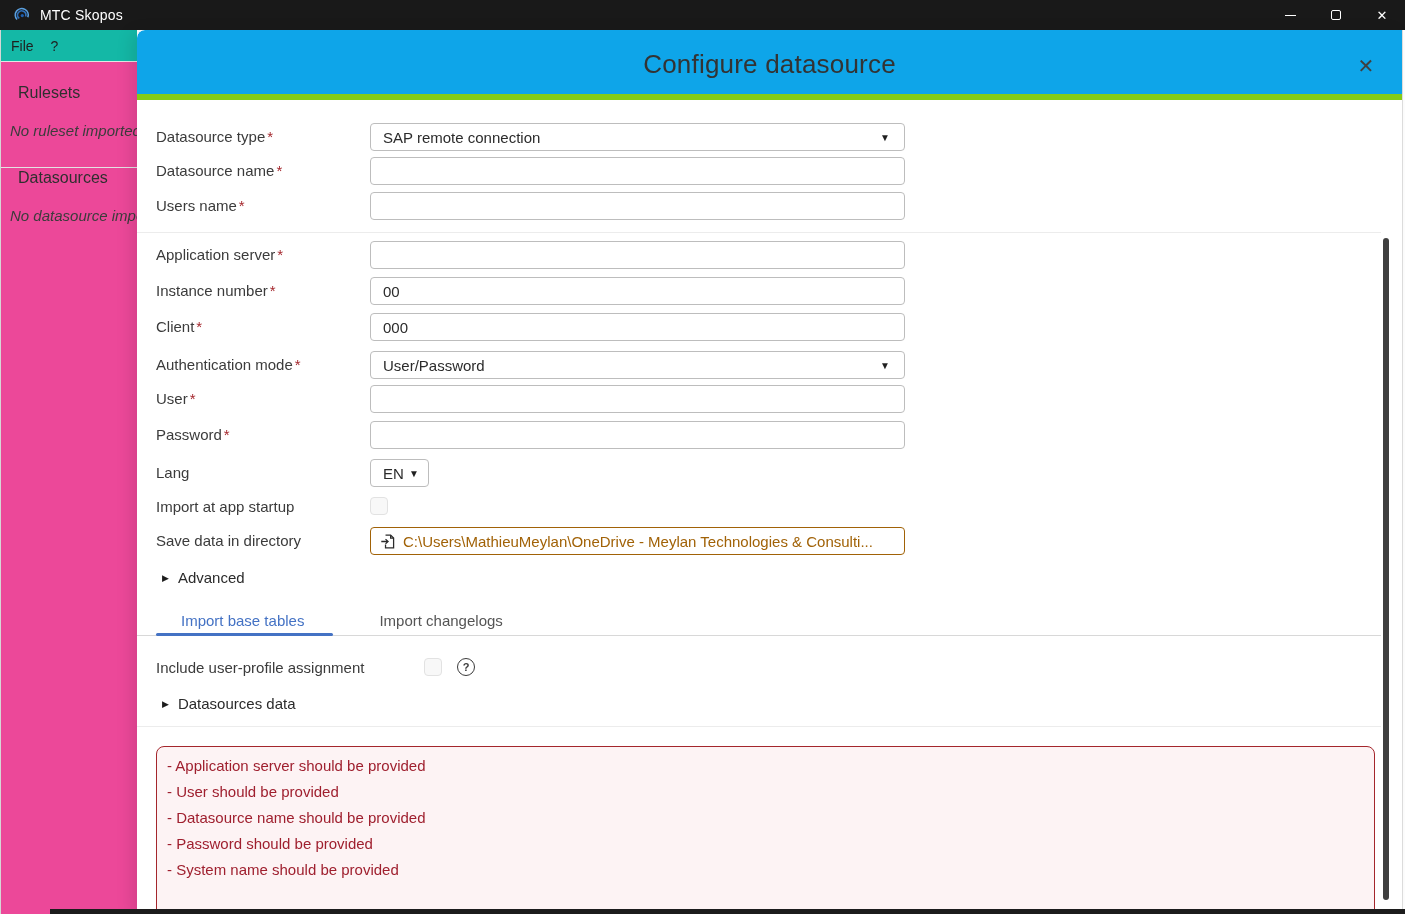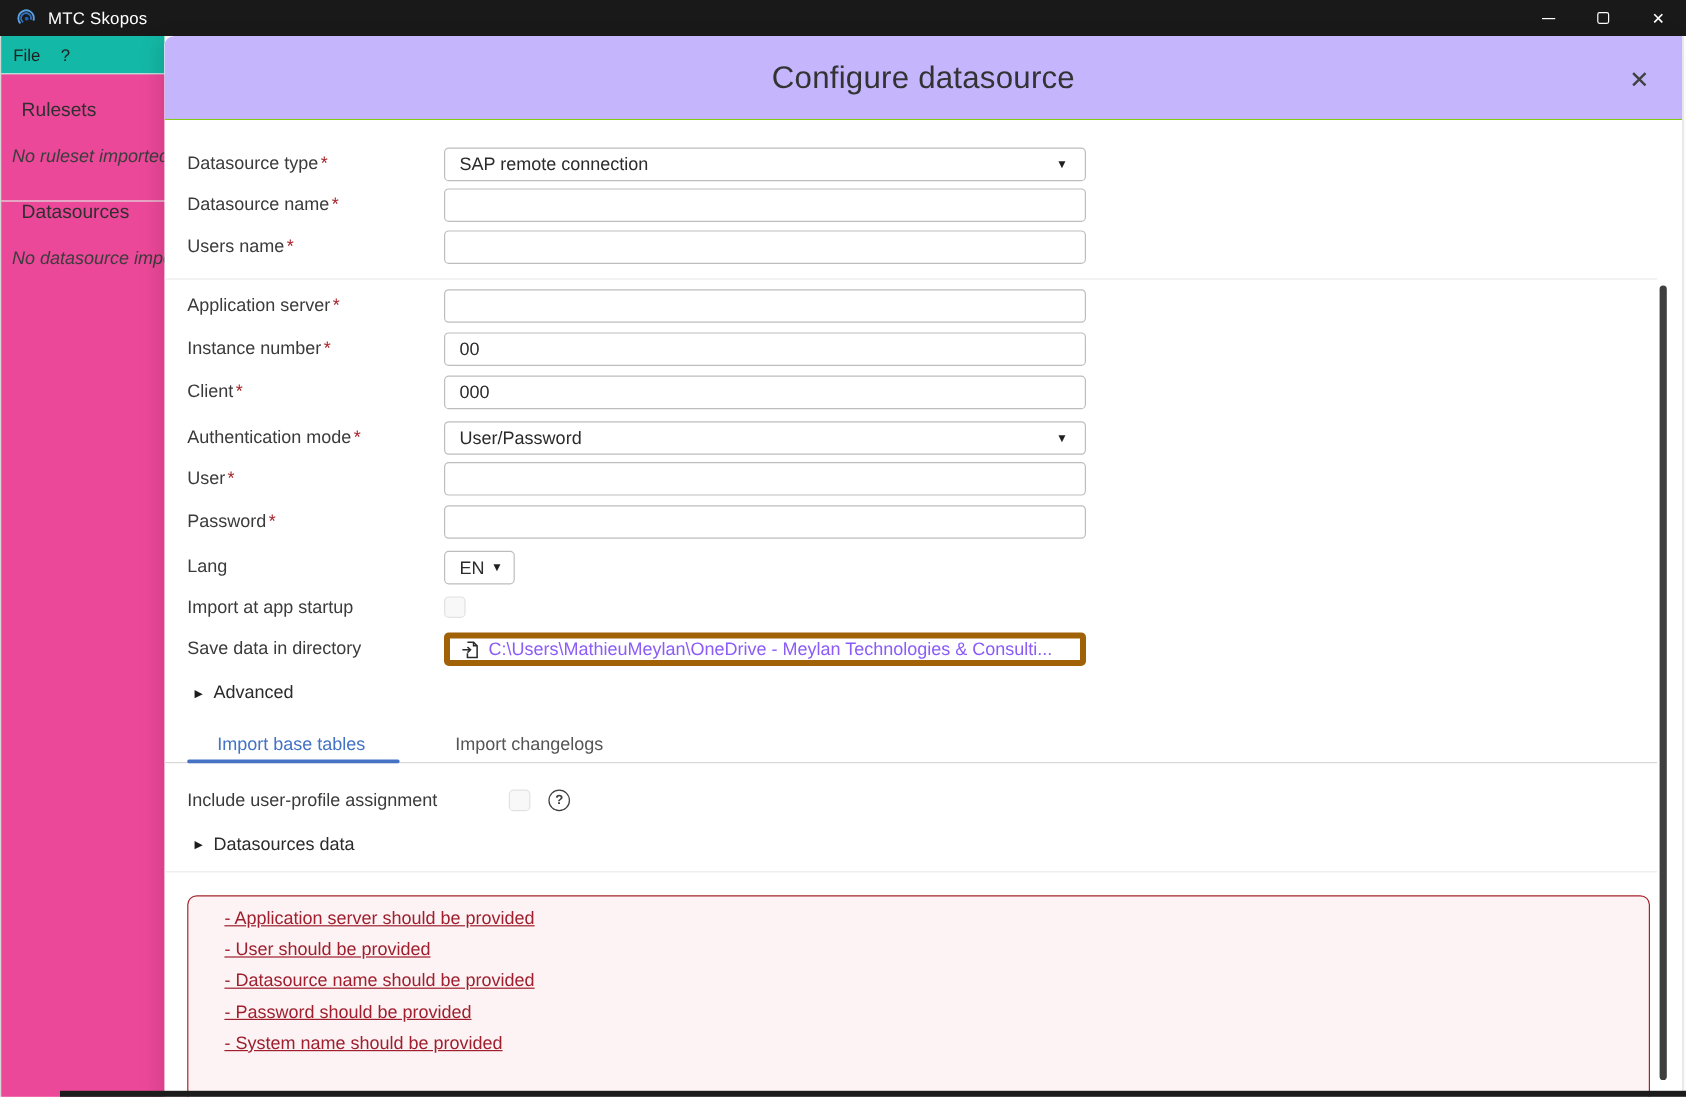--- a/index.html
+++ b/index.html
@@ -28,45 +28,45 @@
   .sidebar { position:absolute; left:1px; top:62px; width:240px; height:852px; background:#ec4899; }
   .sb-title { font-size:16px; color:#2f2f2f; margin:22px 0 0 17px; }
   .sb-empty { font-size:15px; font-style:italic; color:#3c3c3c; margin:20px 0 0 9px; white-space:nowrap; }
   .sb-div { position:absolute; left:0; top:105px; width:240px; height:1px; background:#e3e3e3; }
 
   
   .dialog { position:absolute; left:137px; top:30px; width:1265px; height:884px; background:#fff;
     border-top-left-radius:8px; box-shadow:-6px 2px 16px rgba(0,0,0,.10); overflow:hidden; }
   .dlg-right-edge { position:absolute; left:1402px; top:30px; width:1px; height:884px; background:#dcdcdc; }
 
-  .dlg-header { position:absolute; left:0; top:0; width:100%; height:70px; background:#c4b5fd;
-    border-bottom:1px solid #84cc16; border-top-left-radius:8px; }
+  .dlg-header { position:absolute; left:0; top:0; width:100%; height:70px; background:#0ea5e9;
+    border-bottom:6px solid #84cc16; border-top-left-radius:8px; }
   .dlg-title { width:100%; text-align:center; font-size:26px; font-weight:400; color:#333;
     margin-top:19px; letter-spacing:.2px; }
   .dlg-close { position:absolute; right:22px; top:22px; width:28px; height:28px; display:flex;
     align-items:center; justify-content:center; font-size:20px; color:#404040; cursor:default; }
 
   .row { position:absolute; left:0; width:100%; }
   .f-label { position:absolute; left:19px; font-size:15px; color:#3b3b3b; white-space:nowrap; }
   .req { color:#a4262c; margin-left:2px; }
 
   .txt, .sel { position:absolute; left:233px; width:535px; height:28px; border:1px solid #bdbdbd;
     border-radius:4px; background:#fff; font-size:15px; color:#2b2b2b; padding:0 12px;
     font-family:"Liberation Sans", sans-serif; }
   .sel { display:flex; align-items:center; }
   .sel .caret { position:absolute; right:14px; font-size:10px; color:#1f1f1f; }
   .sel-sm { width:59px; }
   .sel-sm .caret { right:9px; }
 
   .chk { position:absolute; left:233px; width:18px; height:18px; border:1px solid #e2e2e2;
     border-radius:4px; background:#f8f8f8; }
 
-  .dir-btn { position:absolute; left:233px; width:535px; height:28px; border:5px solid #a16207;
+  .dir-btn { position:absolute; left:233px; width:535px; height:28px; border:1px solid #a16207;
     border-radius:4px; background:#fff; display:flex; align-items:center; padding:0 9px;
-    font-size:15px; color:#8b5cf6; white-space:nowrap; overflow:hidden; }
+    font-size:15px; color:#a16207; white-space:nowrap; overflow:hidden; }
   .dir-btn svg { flex:0 0 auto; margin-right:6px; }
   .dir-text { overflow:hidden; text-overflow:ellipsis; }
 
   .hdiv { position:absolute; left:0; width:1244px; height:1px; background:#ececec; }
 
   .expander { position:absolute; left:25px; font-size:15px; color:#2b2b2b; display:flex; align-items:center; }
   .exp-arrow { font-size:9px; color:#1c1c1c; margin-right:9px; }
 
   .tabs { position:absolute; left:19px; top:582px; display:flex; }
   .tab { font-size:15px; padding:0 0 14px 0; }
@@ -75,21 +75,21 @@
   .tab-baseline { position:absolute; left:0; top:605px; width:1244px; height:1px; background:#d8d8d8; }
   .tab-underline { position:absolute; left:19px; top:603px; width:177px; height:3px; background:#4472c4; border-radius:2px; }
 
   .help-icon { position:absolute; left:320px; width:18px; height:18px; border:1.4px solid #3b3b3b;
     border-radius:50%; display:flex; align-items:center; justify-content:center;
     font-size:11px; font-weight:bold; color:#3b3b3b; }
 
   .error-box { position:absolute; left:19px; top:716px; width:1219px; height:280px;
     border:1px solid #a4262c; border-radius:8px; background:#fdf3f4; }
   .error-title { font-size:16.5px; font-weight:bold; color:#9f1f2e; margin:24px 0 0 21px; }
-  .error-item { font-size:15px; color:#9f1f2e; margin:11px 0 0 30px; line-height:15px;text-decoration:underline; }
+  .error-item { font-size:15px; color:#9f1f2e; margin:11px 0 0 10px; line-height:15px; }
 
   .scroll-thumb { position:absolute; left:1246px; top:208px; width:6px; height:662px;
     background:#3f3f3f; border-radius:3px; }
 
   .bottom-edge { position:absolute; left:50px; top:909px; width:1355px; height:5px; background:#1c1c1c; }
 </style>
 </head>
 <body>
 
 <div class="titlebar">

